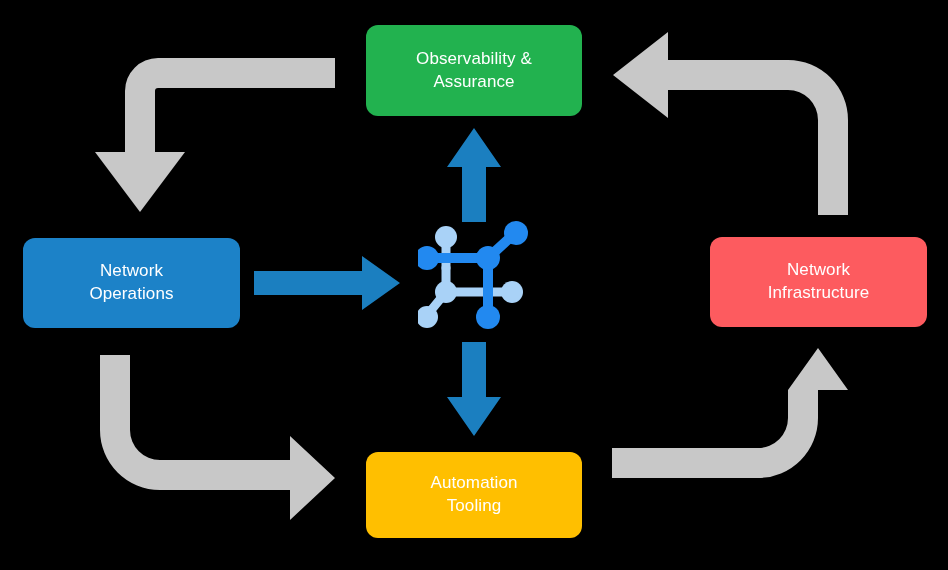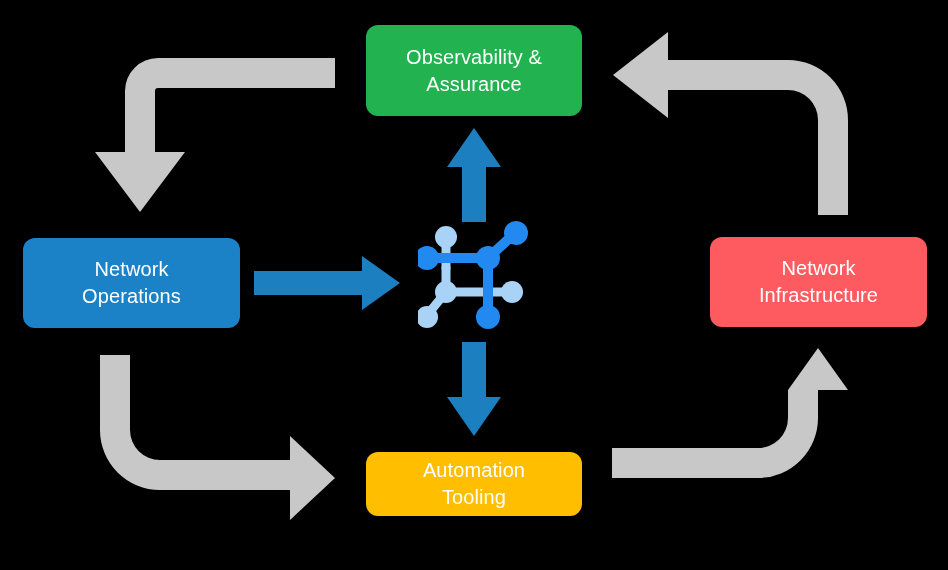--- a/index.html
+++ b/index.html
@@ -22,38 +22,38 @@
     position: absolute;
     border-radius: 12px;
     display: flex;
     align-items: center;
     justify-content: center;
     text-align: center;
     box-sizing: border-box;
   }
   .node-label {
     color: #ffffff;
-    font-size: 20px;
+    font-size: 17px;
     line-height: 1.33;
     font-weight: 400;
     letter-spacing: 0.1px;
     white-space: pre-line;
     padding: 0 10px;
   }
   #box-observability {
     left: 366px; top: 25px; width: 216px; height: 91px;
   }
   #box-network-operations {
     left: 23px; top: 238px; width: 217px; height: 90px;
   }
   #box-network-infrastructure {
     left: 710px; top: 237px; width: 217px; height: 90px;
   }
   #box-automation-tooling {
-    left: 366px; top: 452px; width: 216px; height: 64px;
+    left: 366px; top: 452px; width: 216px; height: 86px;
   }
   .arrow-svg {
     position: absolute;
     left: 0; top: 0;
     width: 948px;
     height: 570px;
     pointer-events: none;
   }
   .hub-icon {
     position: absolute;

